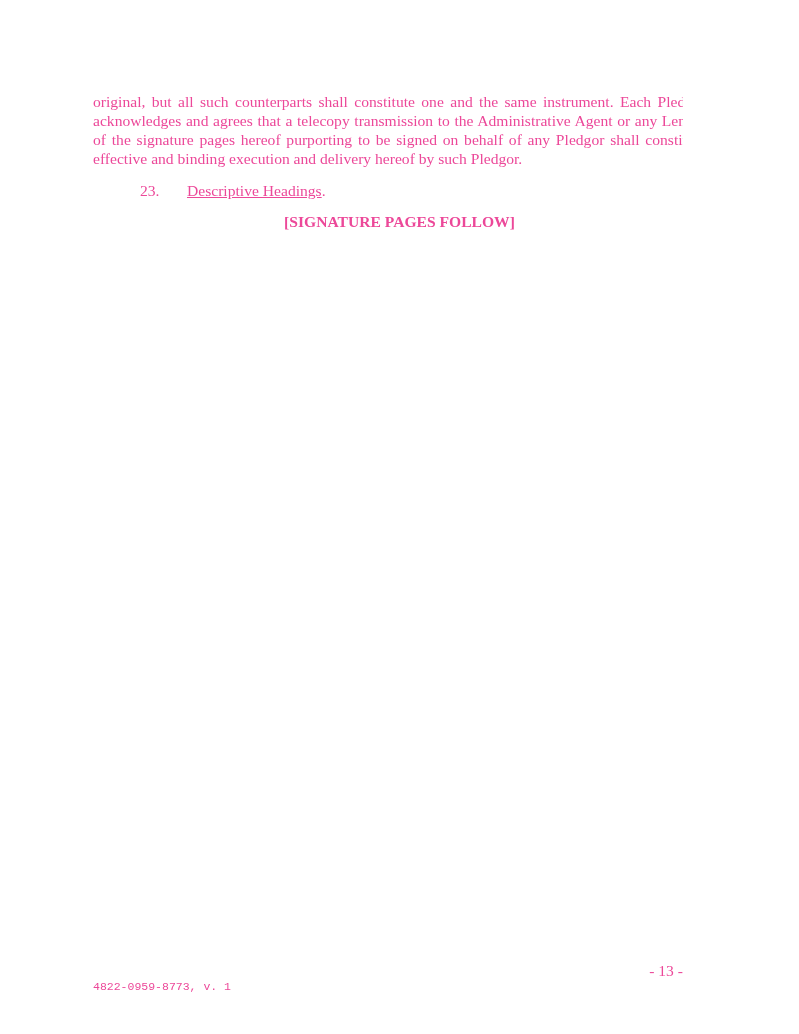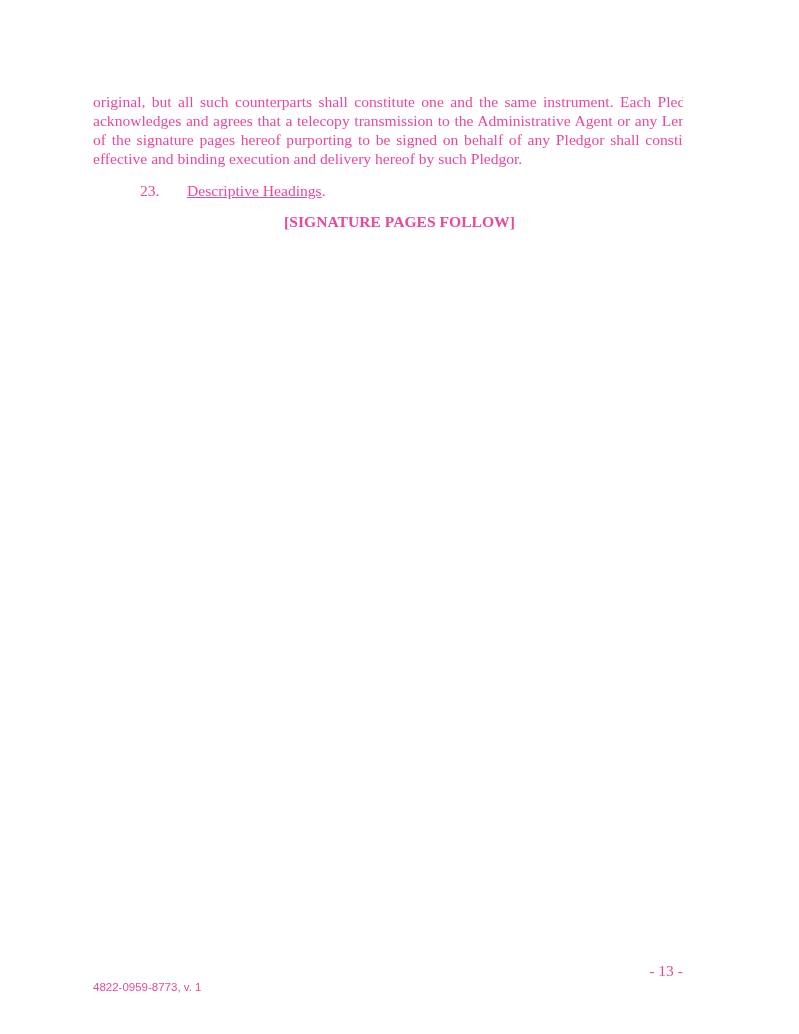--- a/index.html
+++ b/index.html
@@ -55,21 +55,21 @@
     position: absolute;
     top: 961px;
     left: 0;
     width: 100%;
     text-align: right;
   }
   .doc-id {
     position: absolute;
     top: 980px;
     left: 93px;
-    font-family: Liberation Sans, sans-serif;
+    font-family: Liberation Mono, monospace;
     font-size: 11.5px;
     line-height: 14px;
   }
 </style>
 </head>
 <body>
 
 <div class="page">
   <div class="content">
 

